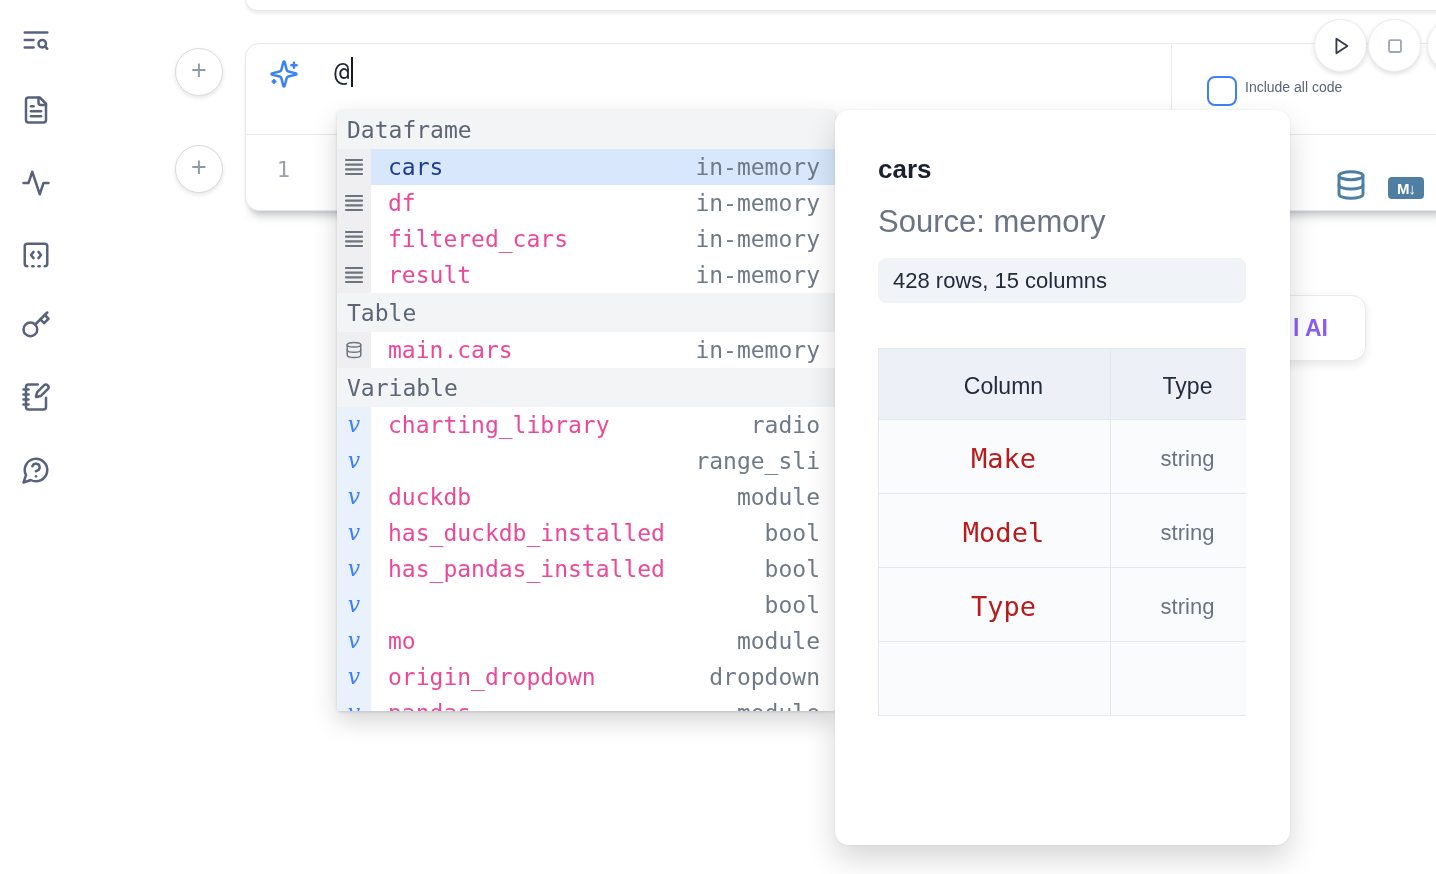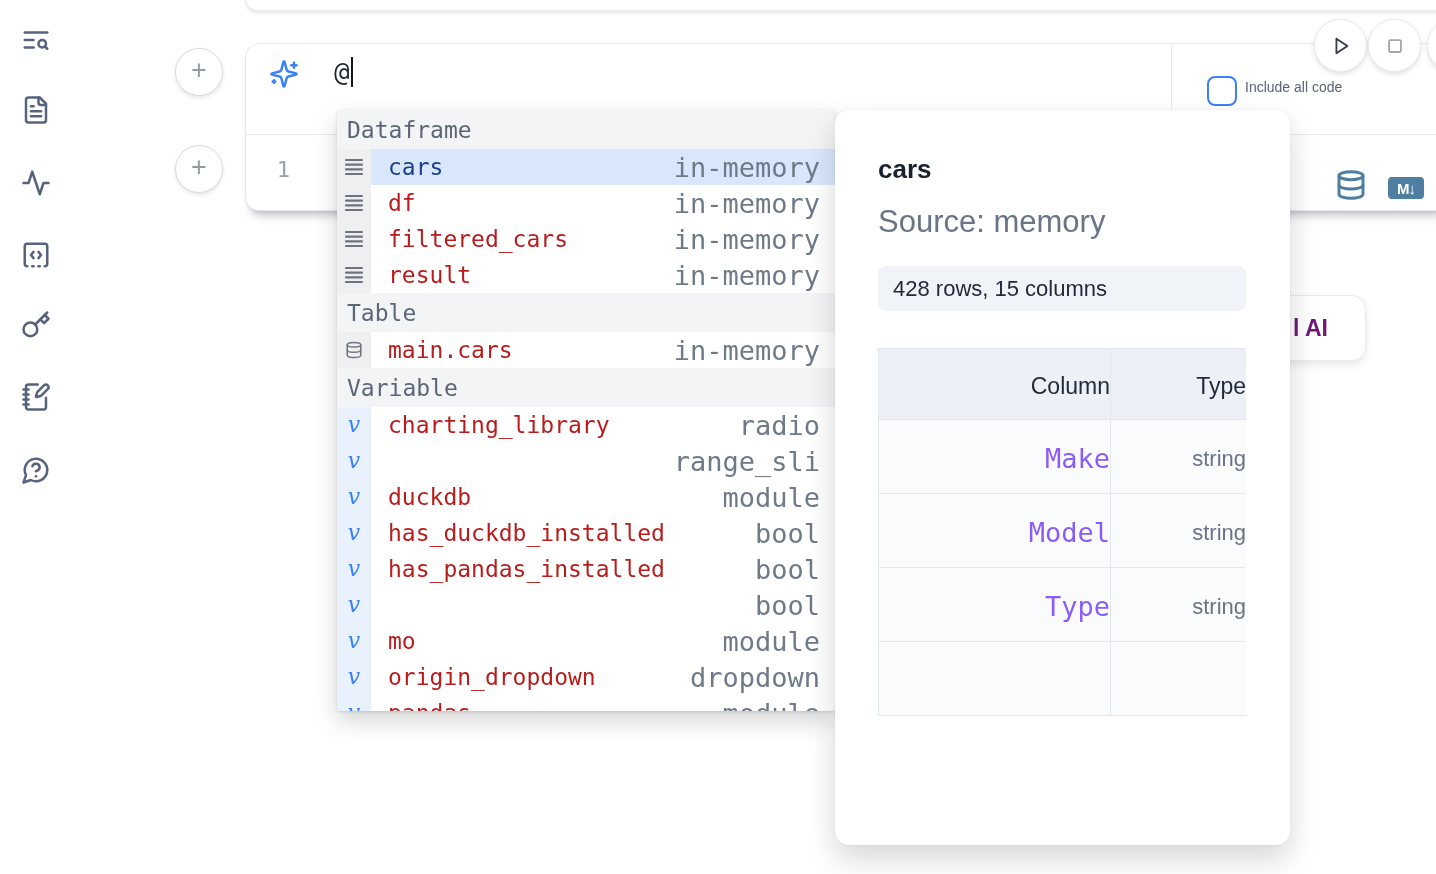--- a/index.html
+++ b/index.html
@@ -62,46 +62,46 @@
             font-family:"DejaVu Sans Mono",monospace;}
   .ac-section{height:39px;display:flex;align-items:center;padding-left:10px;background:#f3f4f6;
               color:#5c6676;font-size:23px;box-sizing:border-box;}
   .ac-row{height:36px;display:flex;align-items:center;background:#fff;cursor:pointer;}
   .ac-row.selected{background:#d8e7fb;}
   .ac-icon{width:34px;height:100%;flex:none;background:#efeff1;display:flex;
            align-items:center;justify-content:center;}
   .ac-row.kind-variable .ac-icon{background:#e9f1fc;}
   .ac-icon svg{stroke:#6d7480;fill:none;stroke-linecap:round;stroke-linejoin:round;}
   .v-glyph{font-family:"DejaVu Serif",serif;font-style:italic;color:#3b82f6;font-size:22px;line-height:1;}
-  .ac-name{margin-left:17px;font-size:23px;color:#b91c1c;white-space:pre;}
+  .ac-name{margin-left:17px;font-size:23px;color:#ec4899;white-space:pre;}
   .ac-row.selected .ac-name{color:#1c3e8c;}
-  .ac-type{margin-left:auto;padding-right:15px;font-size:27px;color:#6f7a89;white-space:pre;}
+  .ac-type{margin-left:auto;padding-right:15px;font-size:23px;color:#6f7a89;white-space:pre;}
 
   
   .panel{left:835px;top:110px;width:455px;height:735px;background:#fff;border-radius:14px;z-index:10;
          box-shadow:0 0 2px rgba(0,0,0,.08),0 14px 30px rgba(0,0,0,.16);}
   .panel-title{position:absolute;left:43px;top:44px;font-size:26px;font-weight:bold;color:#19212f;}
   .panel-source{position:absolute;left:43px;top:94px;font-size:31px;color:#6a7487;}
   .panel-shape{position:absolute;left:43px;top:148px;width:368px;height:45px;background:#f0f3f8;
                border-radius:8px;display:flex;align-items:center;box-sizing:border-box;
-               padding-left:15px;font-size:22px;color:#222b3b;margin-top:8px;}
+               padding-left:15px;font-size:22px;color:#222b3b;}
   .panel-tablewrap{position:absolute;left:43px;top:238px;width:368px;height:464px;overflow:hidden;}
   .ptable{border-collapse:collapse;width:368px;table-layout:fixed;}
-  .ptable th,.ptable td{border:1px solid #e3e7ee;text-align:right;padding:4px 0 0 18px;box-sizing:border-box;}
+  .ptable th,.ptable td{border:1px solid #e3e7ee;text-align:center;padding:4px 0 0 18px;box-sizing:border-box;}
   .ptable th{height:71px;background:#edf1f7;font-size:23px;font-weight:400;color:#222c3c;}
   .ptable td{height:74px;background:#fafbfd;}
-  .ptable td.cname{font-family:"DejaVu Sans Mono",monospace;font-size:27px;color:#8b5cf6;}
+  .ptable td.cname{font-family:"DejaVu Sans Mono",monospace;font-size:27px;color:#b91c1c;}
   .ptable td.ctype{font-size:22px;color:#6a7487;}
   .colw1{width:232px;} .colw2{width:136px;}
 
   
   .ai-frag{left:1272px;top:295px;width:94px;height:66px;background:#fff;border:1px solid #e7eaef;
            border-radius:14px;z-index:4;box-shadow:0 4px 10px rgba(0,0,0,.09);
            display:flex;align-items:center;padding-left:20px;box-sizing:border-box;
-           font-size:23px;font-weight:bold;color:#701a75;cursor:pointer;}
+           font-size:23px;font-weight:bold;color:#8b5cf6;cursor:pointer;}
 </style>
 </head>
 <body>
 
 <div class="screen">
 
   <div class="side-icon" style="top:25px">
     <svg viewBox="0 0 24 24">
         <path d="M21 6H3"></path>
         <path d="M10 12H3"></path>

